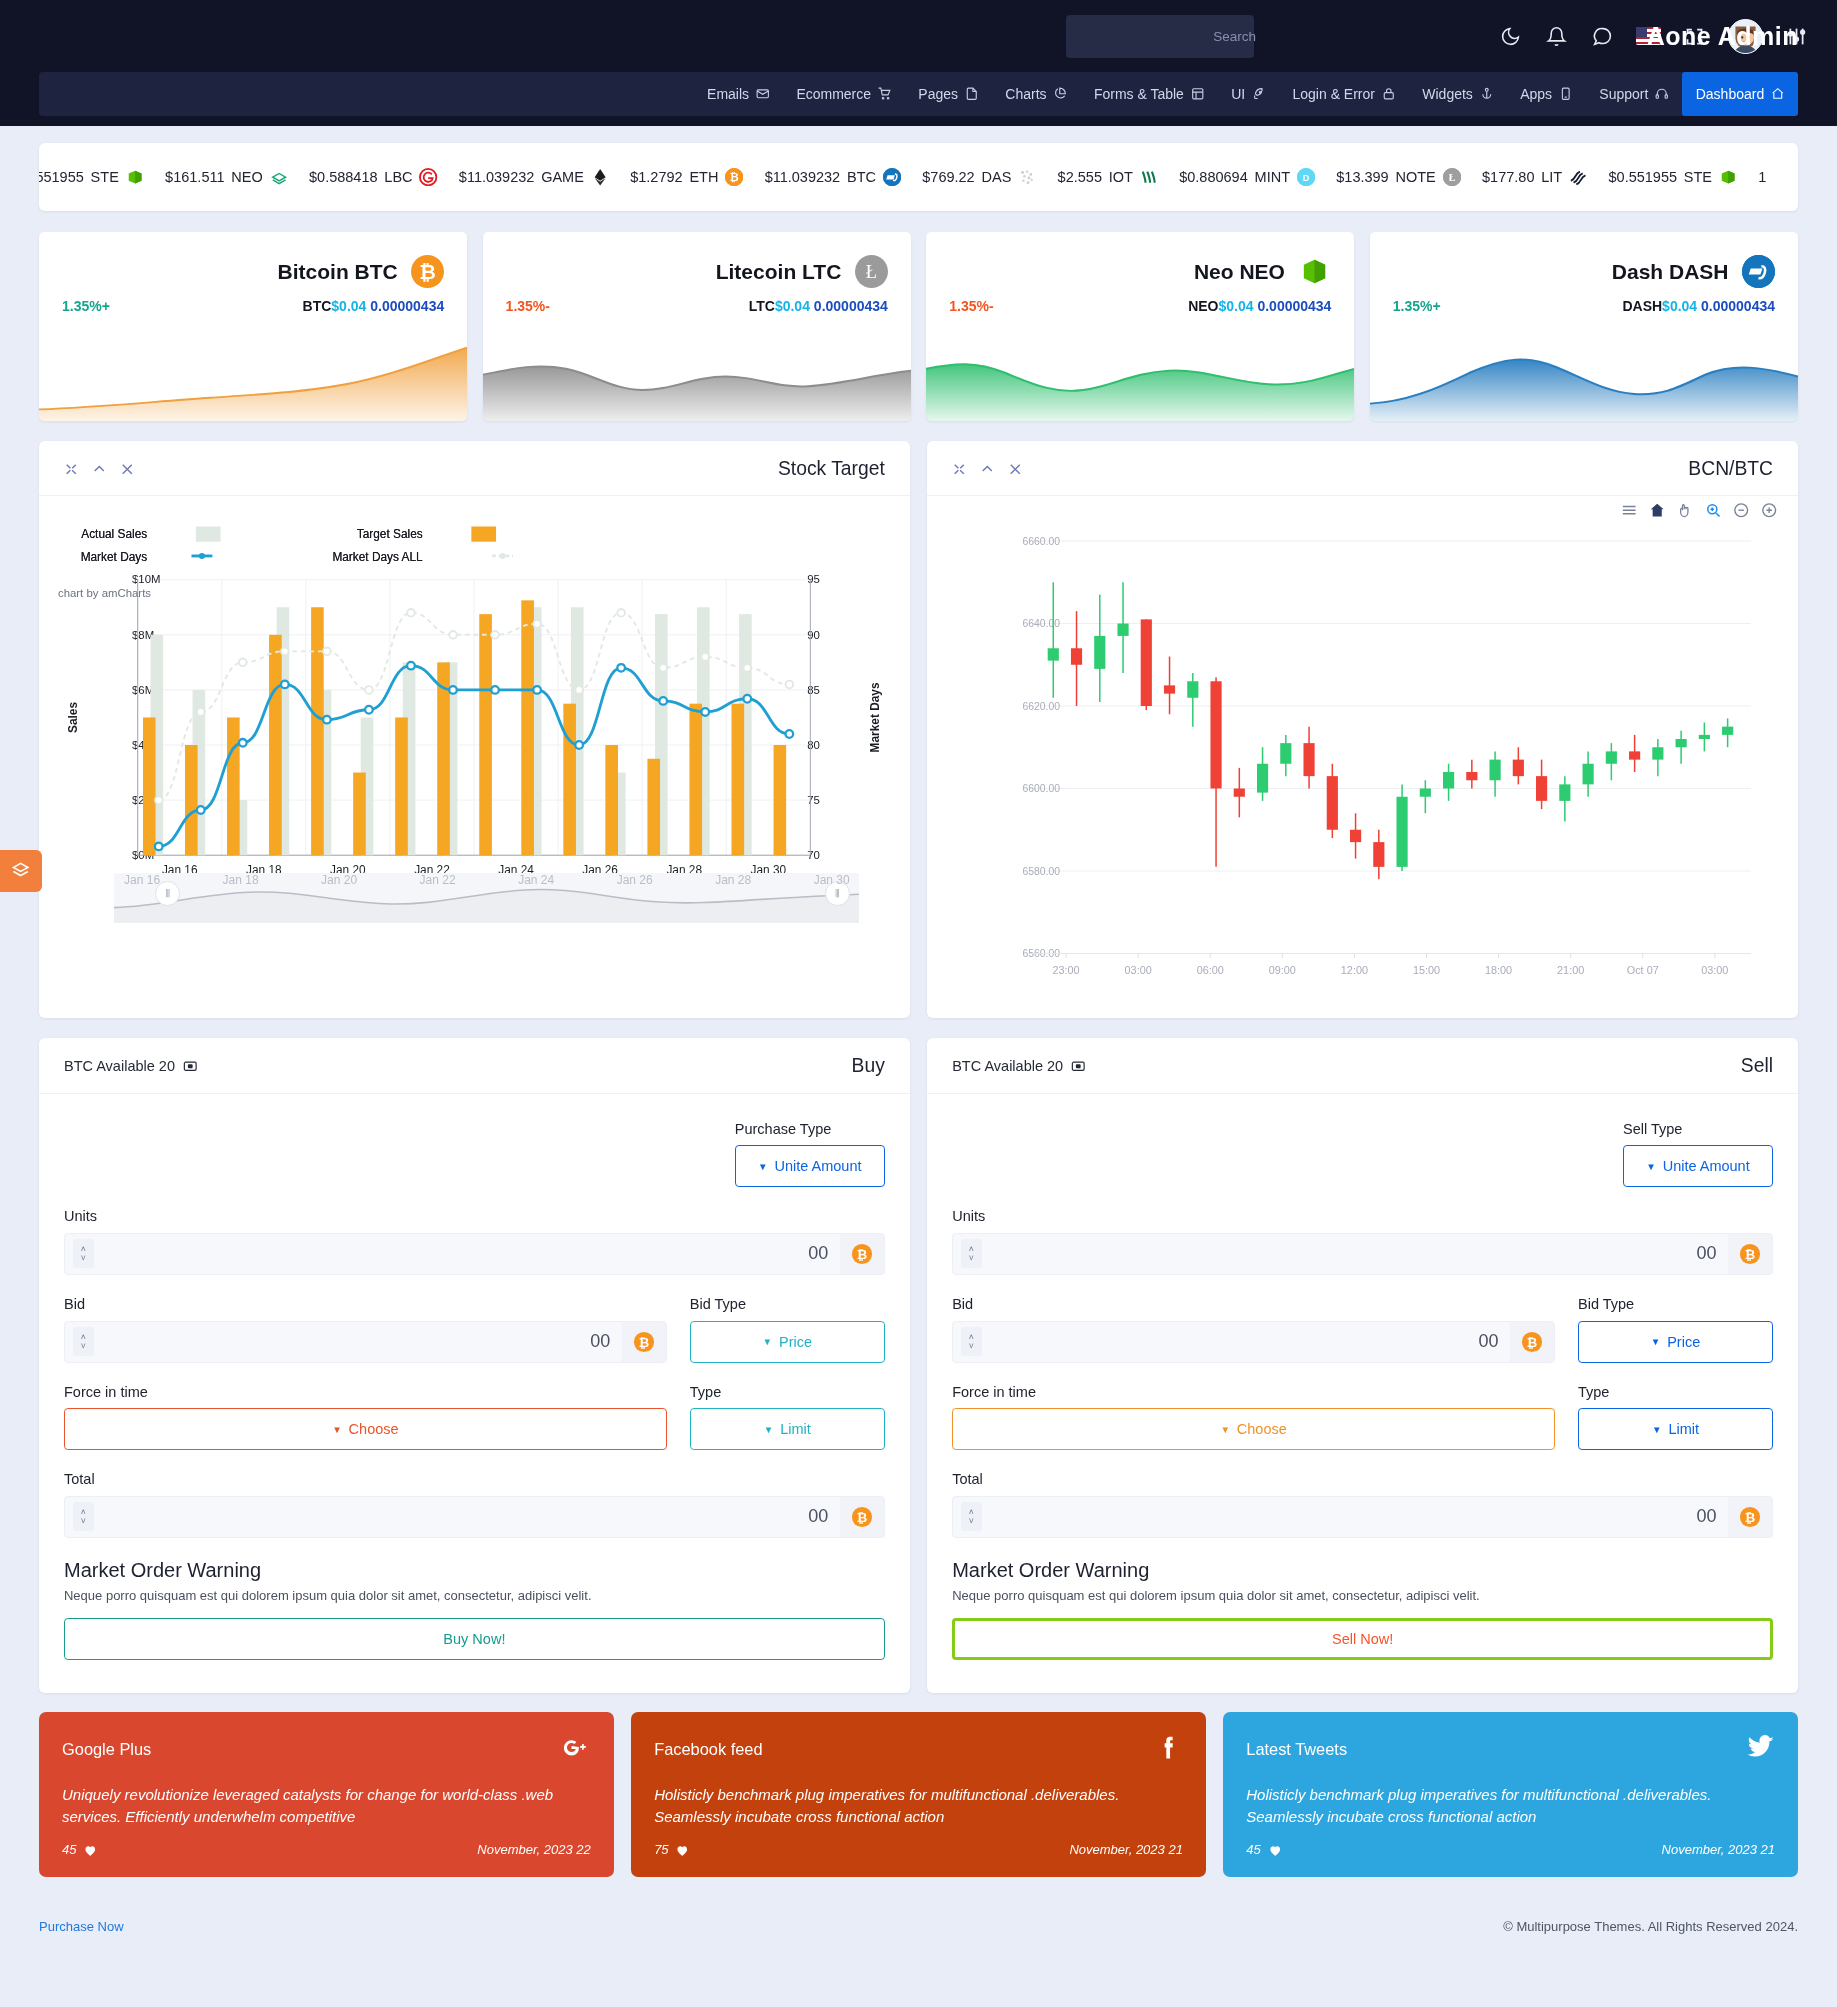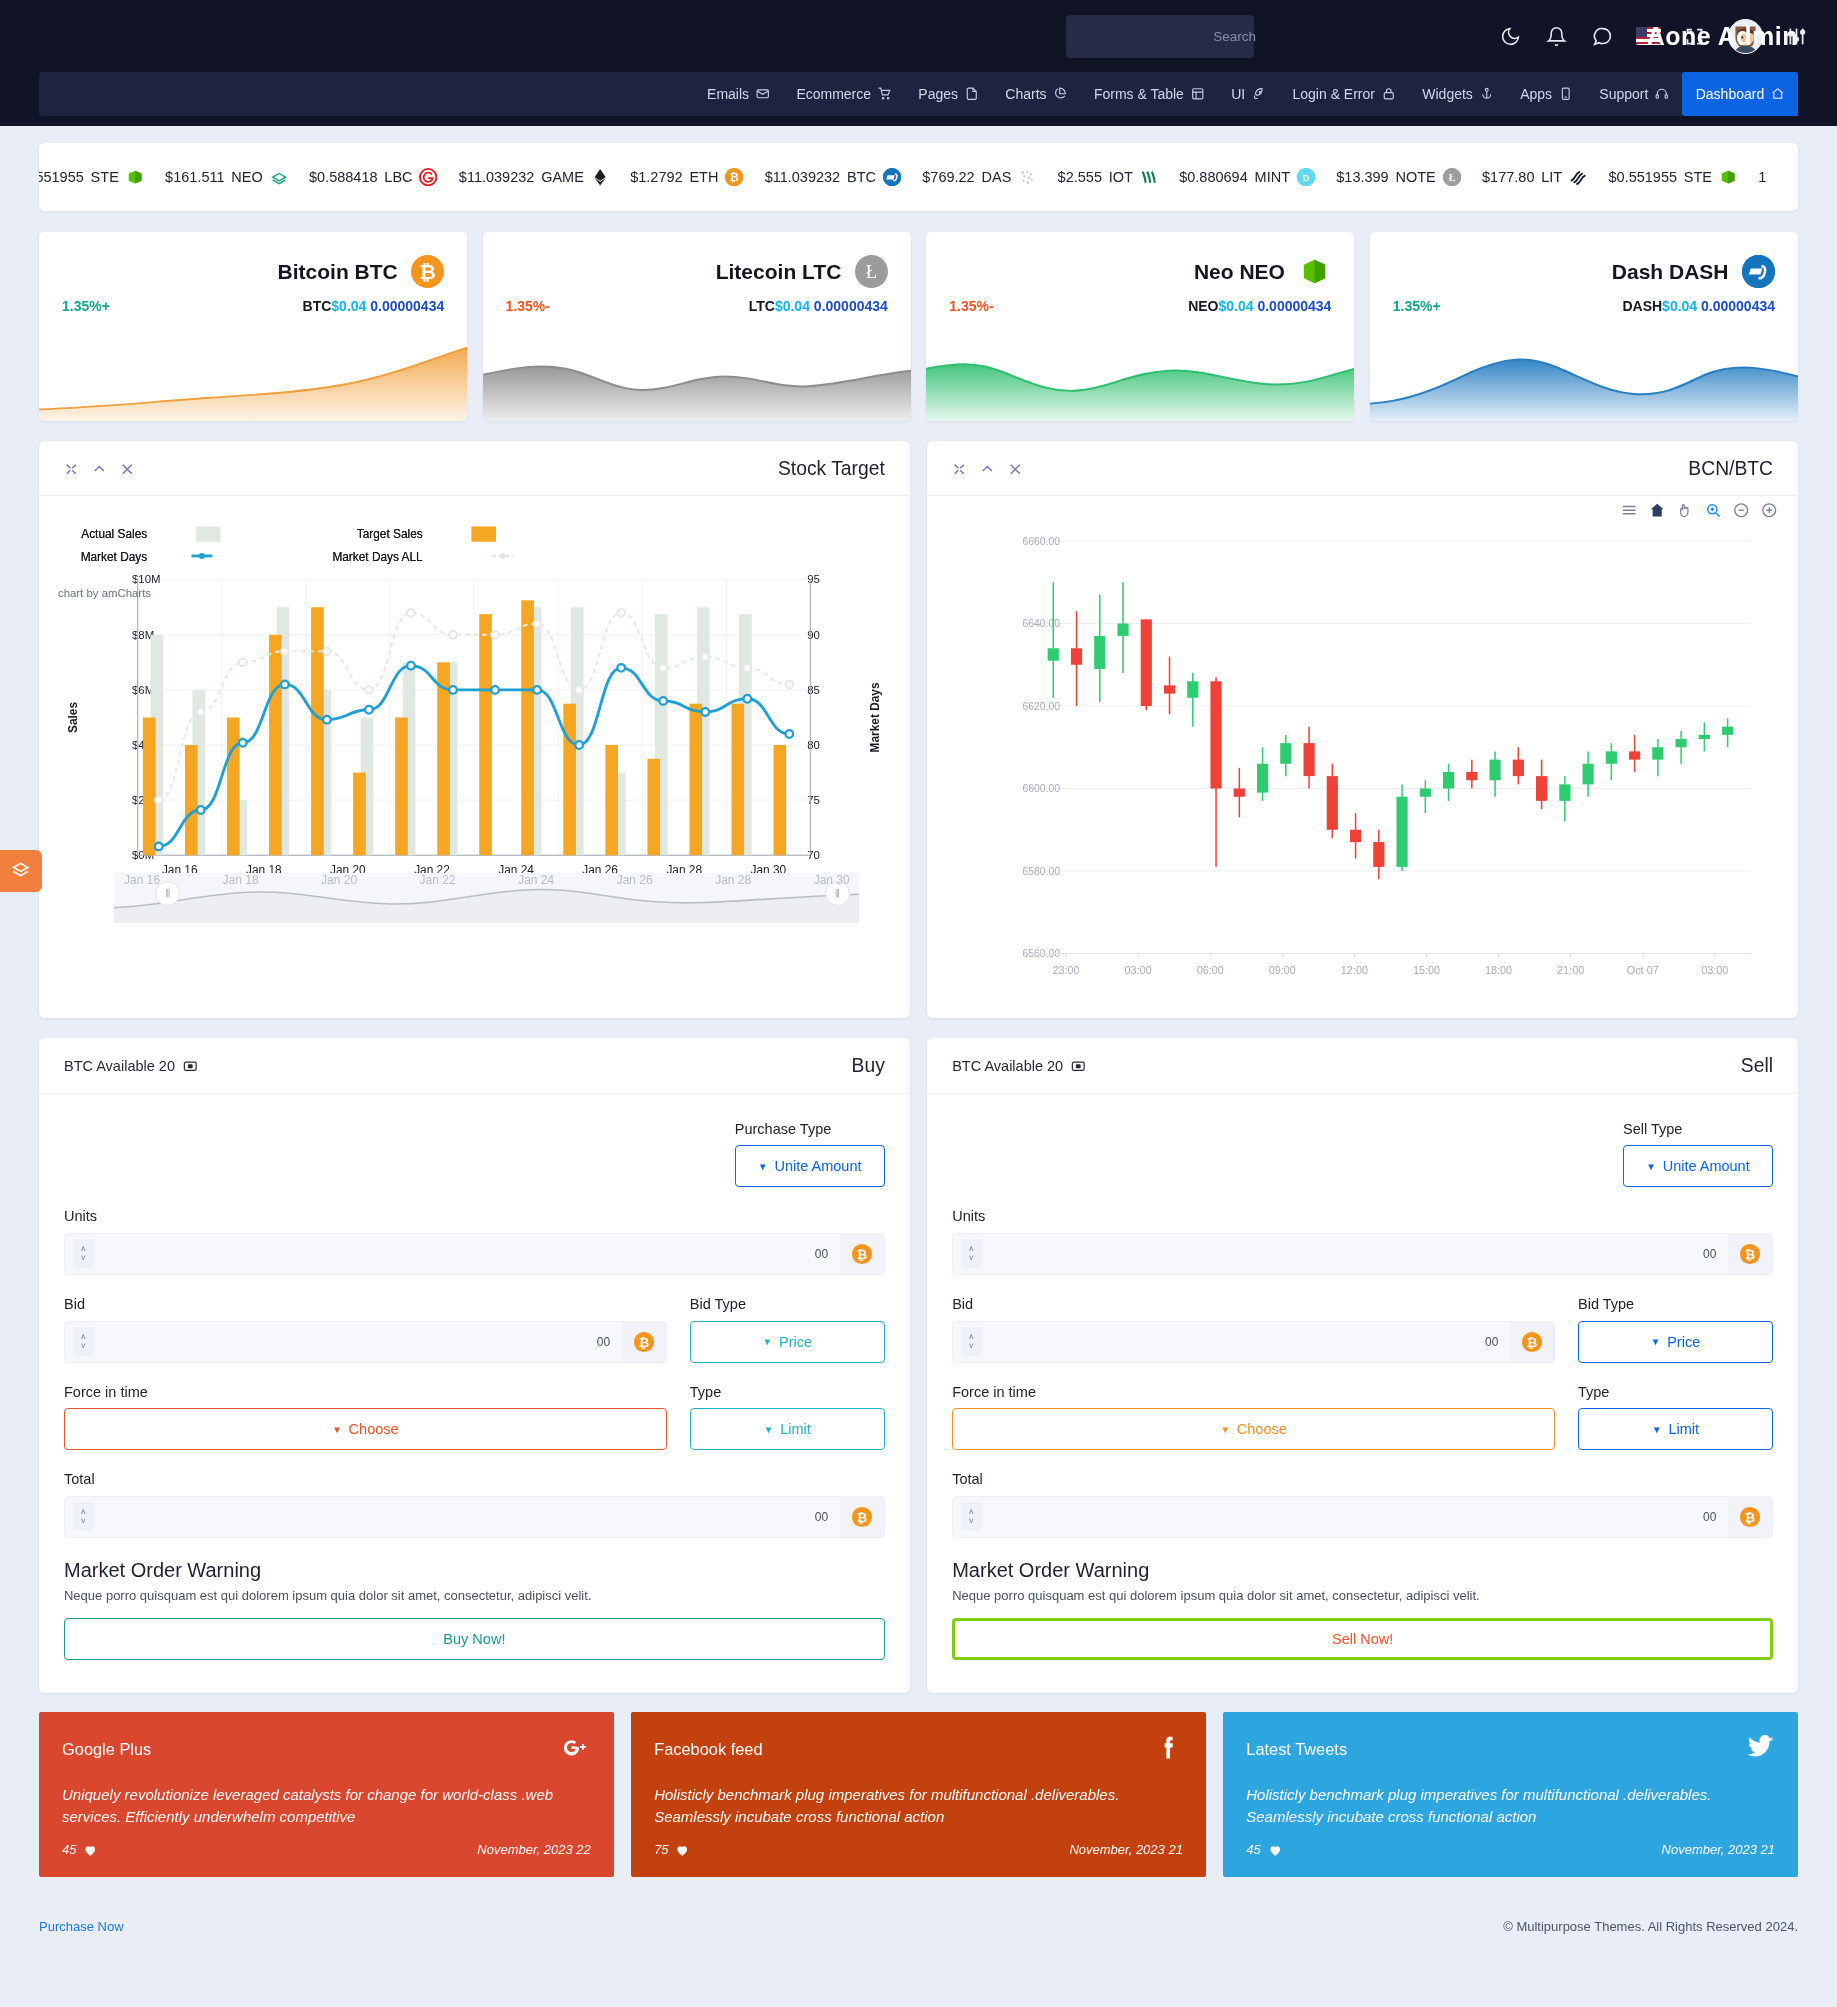--- a/index.html
+++ b/index.html
@@ -196,21 +196,21 @@
   }
   .stepper {
     width:21px; height:29px; margin-left:7.7px;
     background:#eef1f7; border-radius:2.9px;
     display:flex; flex-direction:column; align-items:center;
     justify-content:center; color:#6c7386; font-size:8.7px; line-height:8.7px;
     cursor:pointer; flex:none;
   }
   .num-input input {
     flex:1; border:none; background:transparent; outline:none;
-    text-align:right; font-size:12px; color:#4a5060;
+    text-align:right; font-size:18px; color:#4a5060;
     padding:0 11.6px; font-family:"Liberation Sans", sans-serif;
   }
   .num-suffix {
     width:44px; height:100%; background:#f1f3f8;
     display:flex; align-items:center; justify-content:center; flex:none;
     border-radius:0 3.9px 3.9px 0;
   }
   .num-suffix svg { width:22px;height:22px; }
   .sel {
     height:42px; border-radius:3.9px; background:#fff;
@@ -231,21 +231,21 @@
     width:100%; height:42px; border-radius:3.9px; background:#fff;
     display:flex; align-items:center; justify-content:center;
     font-size:14.5px; cursor:pointer;
   }
   .big-btn.sell { border:3px solid #84cc16; color:#f4542a; }
   .big-btn.buy { border:1px solid #169b8e; color:#169b8e; }
 
   
   .social-row { display:flex; gap:17.4px; margin-bottom:25px; }
   .social {
-    flex:1; border-radius:2px; padding:21px 23px 19.3px;
+    flex:1; border-radius:7px; padding:21px 23px 19.3px;
     color:#fff; min-height:147px;
     display:flex; flex-direction:column; justify-content:space-between;
   }
   .social-top { display:flex; align-items:center; justify-content:space-between;
     direction:ltr; }
   .social-name { font-size:16.4px; font-weight:400; }
   .social-ico svg { width:29px;height:29px; fill:#fff; }
   .social-body { font-size:15px; font-style:italic; line-height:1.5;
     text-align:left; direction:rtl; margin:17.4px 0 13.5px; }
   .social-foot { display:flex; align-items:flex-end; justify-content:space-between;

